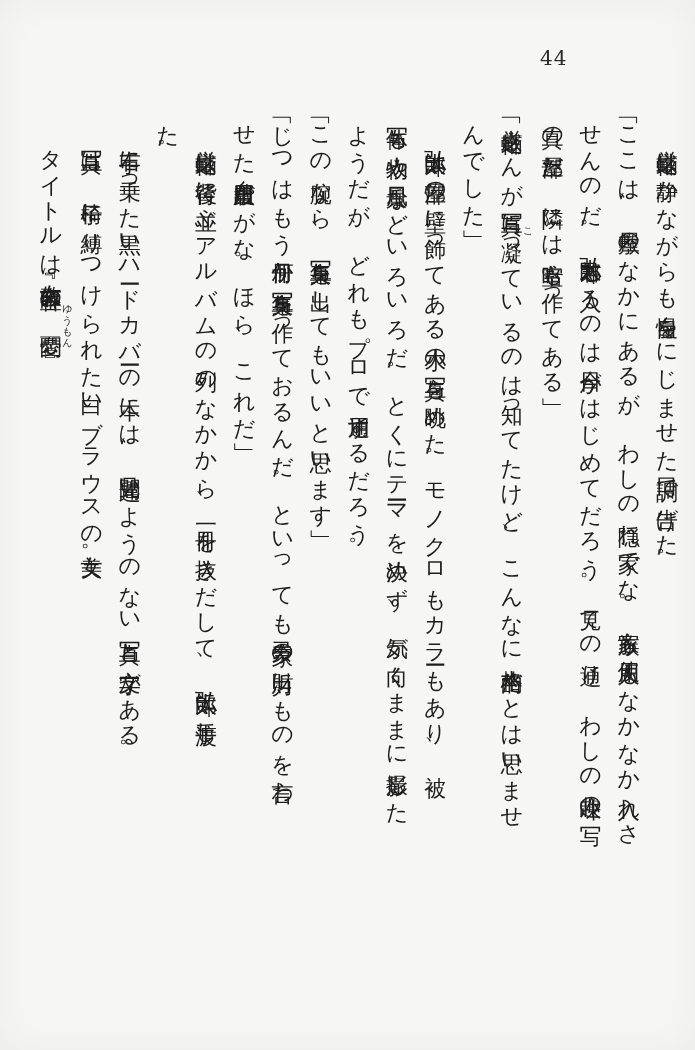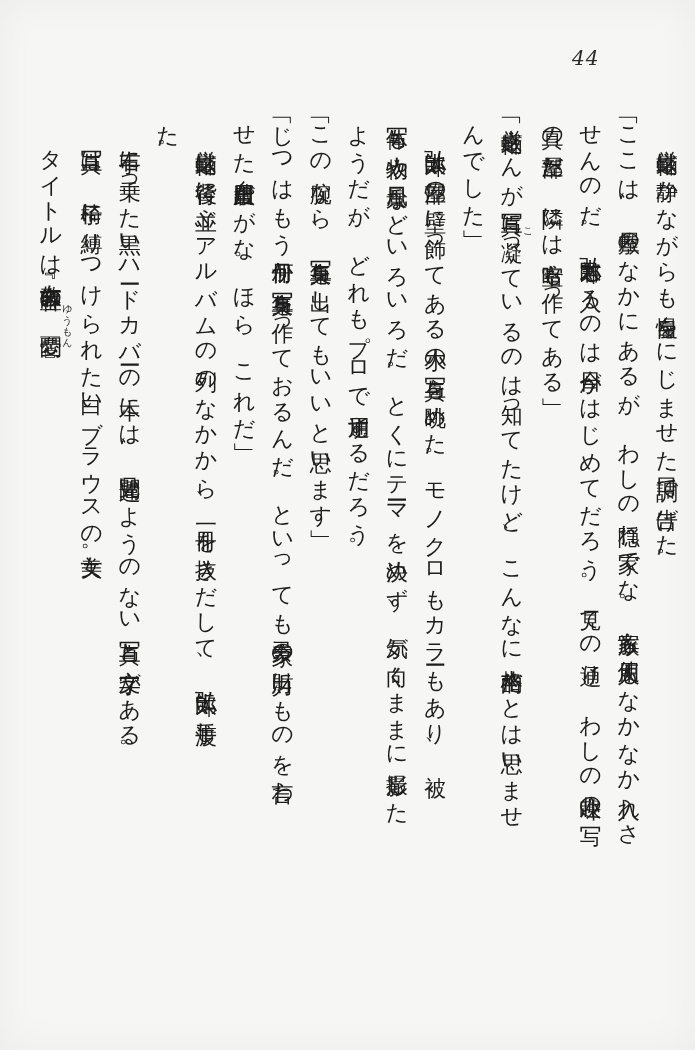--- a/index.html
+++ b/index.html
@@ -12,23 +12,22 @@
     width: 695px;
     height: 1050px;
     background: #f6f6f4;
     overflow: hidden;
     font-family: "DejaVu Serif", "Liberation Serif", serif;
     box-shadow: inset 0 0 40px rgba(0,0,0,0.045);
   }
   .page-number {
     position: absolute;
     top: 46px;
-    left: 572px;
+    left: 540px;
     font-size: 20px;
-    font-style: italic;
     color: #2b2b2b;
     letter-spacing: 1px;
   }
   .page-text {
     position: absolute;
     top: 110px;
     right: 9px;
     height: 910px;
     writing-mode: vertical-rl;
     text-orientation: mixed;

